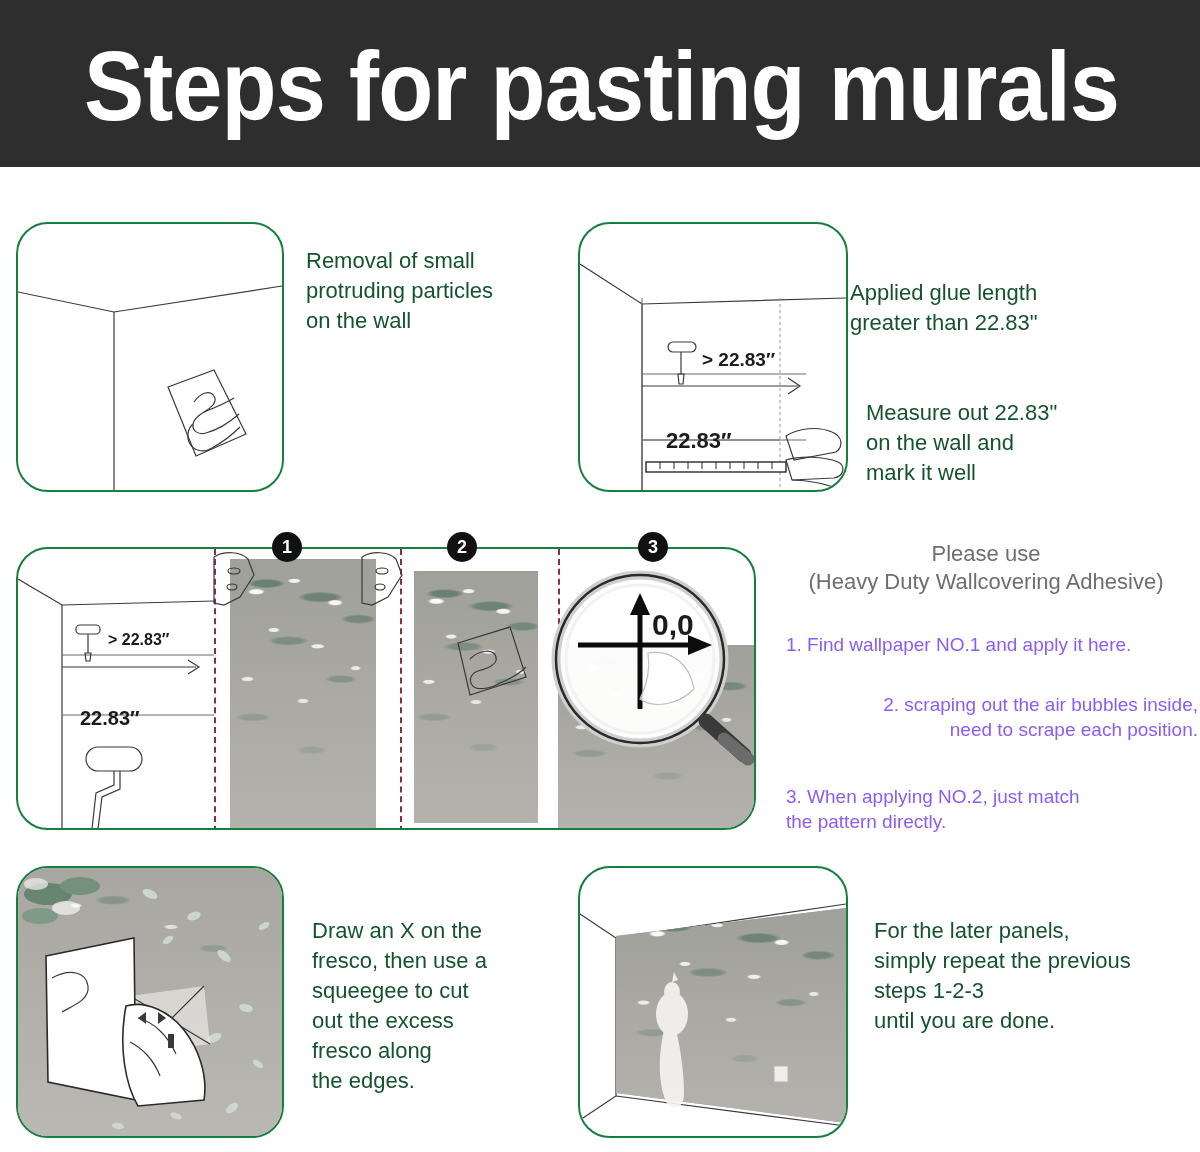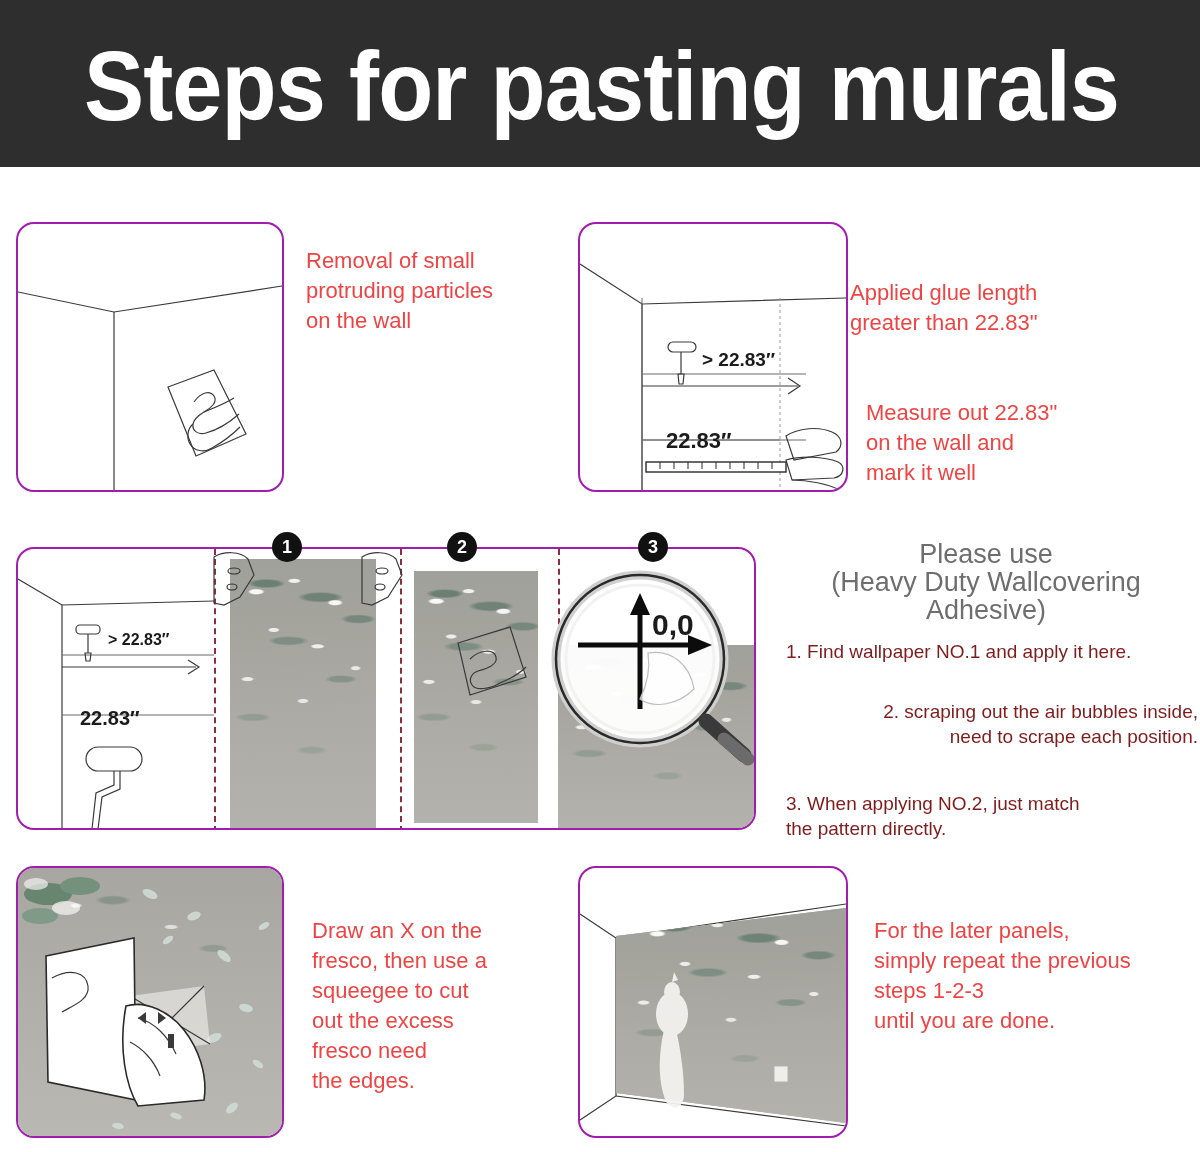--- a/index.html
+++ b/index.html
@@ -34,31 +34,31 @@
     color: #ffffff;
     letter-spacing: -1px;
     transform: scaleX(0.92);
     transform-origin: left center;
     white-space: nowrap;
   }
 
   
   .panel {
     position: absolute;
-    border: 2px solid #a21caf;
-    border-radius: 18px;
+    border: 2px solid #15803d;
+    border-radius: 32px;
     background: #ffffff;
     box-sizing: border-box;
     overflow: hidden;
     text-align: right;
   }
 
   .caption {
     position: absolute;
-    color: #ef4444;
+    color: #14532d;
     font-size: 22px;
     line-height: 30px;
     white-space: pre-line;
   }
 
   
   #panel-a { left: 16px;  top: 222px; width: 268px; height: 270px; }
   #panel-b { left: 578px; top: 222px; width: 270px; height: 270px; }
 
   #caption-a { left: 306px; top: 246px; width: 250px; }
@@ -83,33 +83,32 @@
   #badge-1 { left: 272px; top: 532px; }
   #badge-2 { left: 447px; top: 532px; }
   #badge-3 { left: 638px; top: 532px; }
 
   #mid-heading {
     position: absolute;
     left: 776px; top: 540px;
     width: 420px;
     text-align: center;
     color: #6e6e6e;
-    font-size: 27px;
+    font-size: 22px;
     line-height: 28px;
     white-space: pre-line;
   }
   .mid-step {
     position: absolute;
     left: 786px;
     width: 412px;
-    color: #7f1d1d;
+    color: #8b5cf6;
     font-size: 19px;
     line-height: 25px;
     white-space: pre-line;
-    margin-top: 7px;
   }
   #mid-step-1 { top: 632px; }
   #mid-step-2 { top: 692px; text-align: right; }
   #mid-step-3 { top: 784px; }
 
   
   #panel-c { left: 16px;  top: 866px; width: 268px; height: 272px; }
   #panel-d { left: 578px; top: 866px; width: 270px; height: 272px; }
 
   #caption-c { left: 312px; top: 916px; width: 250px; }
@@ -360,21 +359,21 @@
       <path d="M128 144 L120 150 L128 156 Z"></path>
       <path d="M140 144 L148 150 L140 156 Z"></path>
       <rect x="150" y="166" width="6" height="14"></rect>
     </g>
   </svg>
 </div>
 <div class="caption" id="caption-c">Draw an X on the
 fresco, then use a
 squeegee to cut
 out the excess
-fresco need
+fresco along
 the edges.</div>
 
 <div class="panel" id="panel-d">
   <svg width="266" height="268" viewBox="0 0 266 268" style="position:absolute;left:0;top:0">
     <path class="thin" d="M0 46 L36 70 L36 228 L0 252"></path>
     <path class="thin" d="M36 70 L266 36"></path>
     <path class="thin" d="M36 228 L266 258"></path>
   </svg>
   <div class="mural" style="left:36px; top:40px; width:230px; height:215px;
               clip-path: polygon(0 28px, 100% 0, 100% 100%, 0 calc(100% - 30px));"></div>

